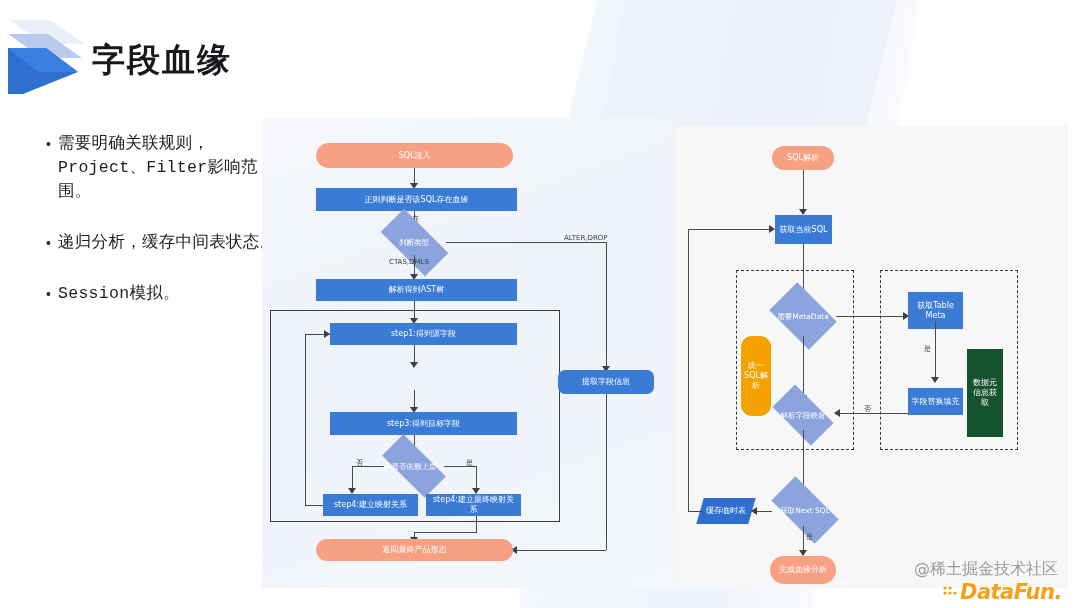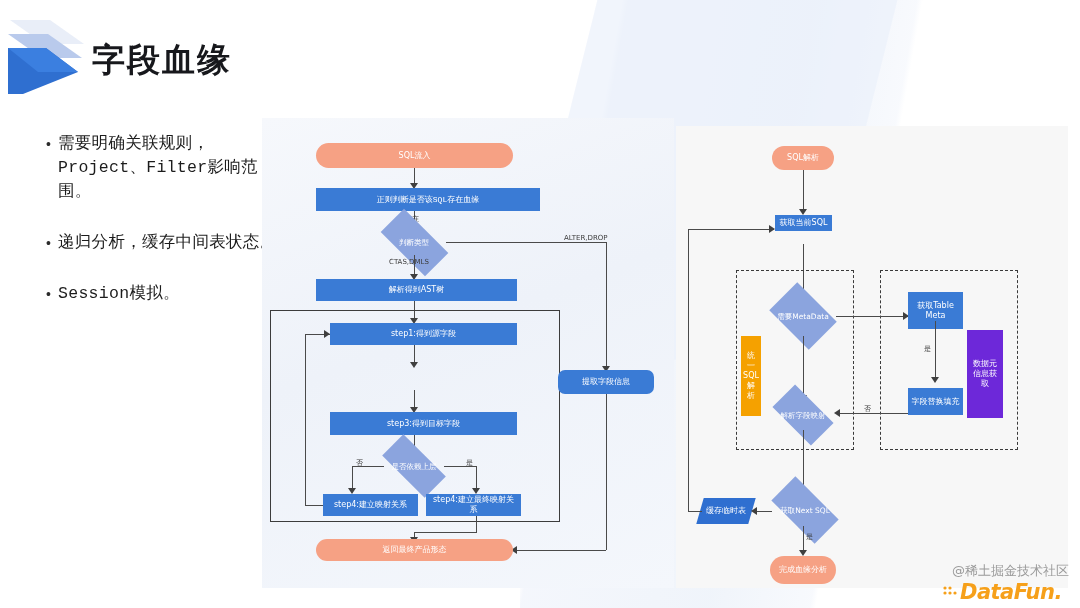--- a/index.html
+++ b/index.html
@@ -59,21 +59,21 @@
   .node{
     position:absolute;box-sizing:border-box;
     display:flex;align-items:center;justify-content:center;text-align:center;
     color:#ffffff;font-size:8px;line-height:1.25;
     font-family:"DejaVu Sans","Liberation Sans",sans-serif;
     padding:2px 3px;
   }
   .rect{background:#3a7bd5;}
   .pill{background:#f6a184;border-radius:14px;}
   .orange{background:#f5a100;}
-  .red{background:#6d28d9;}
+  .red{background:#14532d;margin-top:19px;}
   .para{background:#2f6fd0;}
   .diamond-wrap{position:absolute;}
   .diamond-lbl{
     position:absolute;inset:0;display:flex;align-items:center;justify-content:center;
     color:#fff;font-size:7.5px;line-height:1.2;text-align:center;
     font-family:"DejaVu Sans","Liberation Sans",sans-serif;
   }
   .edge{position:absolute;background:#4a4a4a;}
   .edge.h{height:1px;}
   .edge.v{width:1px;}
@@ -92,21 +92,21 @@
   }
   .elabel{
     position:absolute;font-size:7px;color:#3b3b3b;background:transparent;
     font-family:"DejaVu Sans","Liberation Sans",sans-serif;white-space:nowrap;
   }
   .groupbox{position:absolute;border:1px solid #3c3c3c;box-sizing:border-box;}
   .dashbox{position:absolute;border:1.6px dashed #3a3a3a;box-sizing:border-box;}
 
   
   .wm-text{
-    position:absolute;right:11px;bottom:28px;font-size:13px;color:#9a9a9a;
+    position:absolute;right:22px;bottom:28px;font-size:16px;color:#9a9a9a;
     font-family:"DejaVu Sans","Liberation Sans",sans-serif;
   }
   .wm-logo{
     position:absolute;right:18px;bottom:4px;
     font-size:21px;font-weight:700;font-style:italic;color:#f6a01a;letter-spacing:-.5px;
     font-family:"DejaVu Sans","Liberation Sans",sans-serif;
   }
   .wm-dots{position:absolute;right:122px;bottom:8px;}
 </style>
 </head>
@@ -140,21 +140,21 @@
       <div class="btxt">Session模拟。</div>
     </div>
   </div>
 
   <div class="panel-left"></div>
 
   <div class="node pill" style="left:316px;top:143px;width:197px;height:25px;">SQL流入</div>
   <div class="edge v" style="left:414px;top:168px;height:17px;"></div>
   <div class="arrow down" style="left:410px;top:183px;"></div>
 
-  <div class="node rect" style="left:316px;top:188px;width:224px;height:23px;font-family:Liberation Mono, monospace;">正则判断是否该SQL存在血缘</div>
+  <div class="node rect" style="left:316px;top:188px;width:201px;height:23px;">正则判断是否该SQL存在血缘</div>
   <div class="edge v" style="left:414px;top:211px;height:20px;"></div>
   <div class="arrow down" style="left:410px;top:228px;"></div>
   <div class="elabel" style="left:405px;top:214px;">存在</div>
 
   <div class="diamond-wrap" style="left:382px;top:229px;width:64px;height:26px;">
     <div style="position:absolute;left:50%;top:50%;width:33px;height:33px;margin:-16.5px 0 0 -16.5px;background:#8ba4de;transform:rotate(45deg) scaleX(1.9);"></div>
     <div class="diamond-lbl">判断类型</div>
   </div>
   <div class="edge v" style="left:414px;top:255px;height:22px;"></div>
   <div class="arrow down" style="left:410px;top:274px;"></div>
@@ -216,41 +216,41 @@
   <div class="arrow left" style="left:511px;top:546px;"></div>
 
   <div class="node pill" style="left:316px;top:539px;width:197px;height:22px;">返回最终产品形态</div>
 
   <div class="panel-right"></div>
 
   <div class="node pill" style="left:772px;top:146px;width:62px;height:24px;">SQL解析</div>
   <div class="edge v" style="left:803px;top:170px;height:42px;"></div>
   <div class="arrow down" style="left:799px;top:209px;"></div>
 
-  <div class="node rect" style="left:775px;top:215px;width:57px;height:16px;">获取当前SQL</div>
+  <div class="node rect" style="left:775px;top:215px;width:57px;height:29px;">获取当前SQL</div>
   <div class="edge v" style="left:803px;top:244px;height:54px;"></div>
   <div class="arrow down" style="left:799px;top:294px;"></div>
 
   <div class="dashbox" style="left:736px;top:270px;width:118px;height:180px;"></div>
   <div class="dashbox" style="left:880px;top:270px;width:138px;height:180px;"></div>
 
   <div class="diamond-wrap" style="left:770px;top:296px;width:66px;height:40px;">
     <div style="position:absolute;left:50%;top:50%;width:36px;height:36px;margin:-18px 0 0 -18px;background:#8ba4de;transform:rotate(45deg) scaleX(1.55) scaleY(1.1);"></div>
     <div class="diamond-lbl">需要MetaData</div>
   </div>
 
   <div class="edge h" style="left:836px;top:316px;width:72px;"></div>
   <div class="arrow right" style="left:903px;top:312px;"></div>
 
   <div class="node rect" style="left:908px;top:292px;width:55px;height:37px;">获取Table Meta</div>
   <div class="edge v" style="left:935px;top:321px;height:60px;"></div>
   <div class="arrow down" style="left:931px;top:377px;"></div>
   <div class="elabel" style="left:924px;top:344px;">是</div>
 
-  <div class="node orange" style="left:741px;top:336px;width:20px;height:80px;">统一SQL解析</div>
+  <div class="node orange" style="left:741px;top:336px;width:30px;height:80px;border-radius:11px;">统一SQL解析</div>
   <div class="node red" style="left:967px;top:330px;width:36px;height:88px;">数据元信息获取</div>
 
   <div class="edge v" style="left:803px;top:336px;height:62px;"></div>
   <div class="arrow down" style="left:799px;top:395px;"></div>
 
   <div class="diamond-wrap" style="left:772px;top:400px;width:62px;height:30px;">
     <div style="position:absolute;left:50%;top:50%;width:32px;height:32px;margin:-16px 0 0 -16px;background:#8ba4de;transform:rotate(45deg) scaleX(1.7);"></div>
     <div class="diamond-lbl">解析字段映射</div>
   </div>
 

